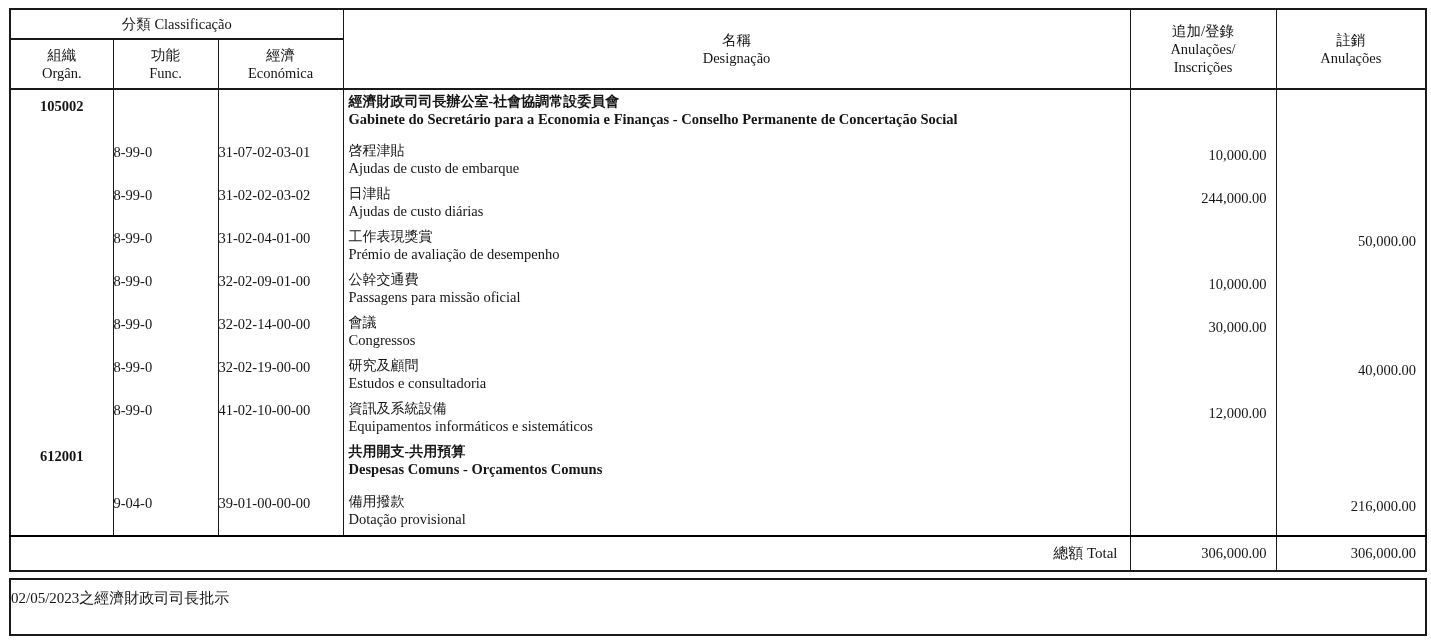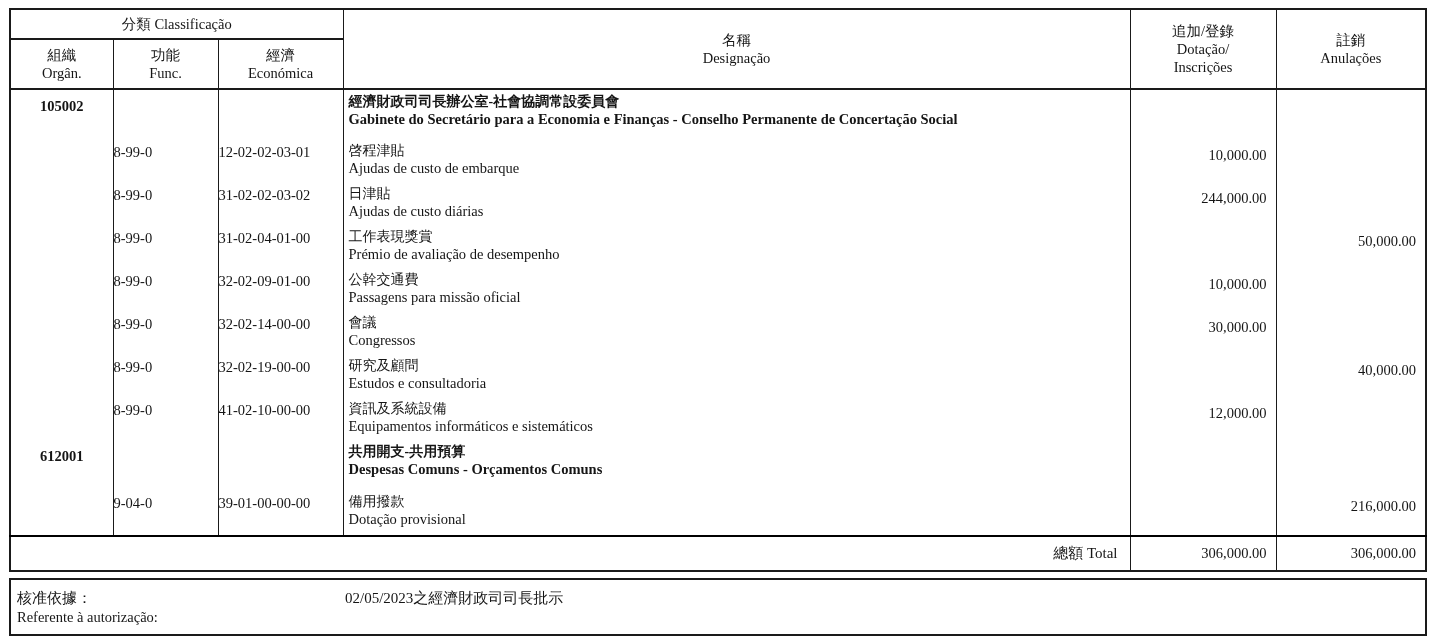--- a/index.html
+++ b/index.html
@@ -79,21 +79,21 @@
     </colgroup>
     <thead>
       <tr>
         <th colspan="3" class="h-class">分類 Classificação</th>
         <th rowspan="2" class="bl">
           <div>名稱</div>
           <div>Designação</div>
         </th>
         <th rowspan="2" class="bl">
           <div>追加/登錄</div>
-          <div>Dotação/</div>
+          <div>Anulações/</div>
           <div>Inscrições</div>
         </th>
         <th rowspan="2" class="bl">
           <div>註銷</div>
           <div>Anulações</div>
         </th>
       </tr>
       <tr class="h-sub">
         <th>
           <div>組織</div>
@@ -119,21 +119,21 @@
           <div class="zh">經濟財政司司長辦公室-社會協調常設委員會</div>
           <div class="pt">Gabinete do Secretário para a Economia e Finanças - Conselho Permanente de Concertação Social</div>
         </td>
         <td class="cell-amt bl"></td>
         <td class="cell-amt bl"></td>
       </tr>
 
       <tr class="r-item">
         <td class="cell-org"></td>
         <td class="cell-code bl">8-99-0</td>
-        <td class="cell-code bl">12-02-02-03-01</td>
+        <td class="cell-code bl">31-07-02-03-01</td>
         <td class="cell-des bl">
           <div class="zh">啓程津貼</div>
           <div class="pt">Ajudas de custo de embarque</div>
         </td>
         <td class="cell-amt bl">10,000.00</td>
         <td class="cell-amt bl"></td>
       </tr>
 
       <tr class="r-item">
         <td class="cell-org"></td>
@@ -234,22 +234,18 @@
       <tr class="r-total">
         <td colspan="4" class="cell-total-label">總額 Total</td>
         <td class="cell-amt bl">306,000.00</td>
         <td class="cell-amt bl">306,000.00</td>
       </tr>
 
     </tbody>
   </table>
 
   <div class="footer-box">
-    <div class="footer-label">
-      <div class="zh">核准依據：</div>
-      <div class="pt">Referente à autorização:</div>
-    </div>
     <div class="footer-content">
       <div class="zh">02/05/2023之經濟財政司司長批示</div>
     </div>
   </div>
 
 </div>
 
 </body></html>

